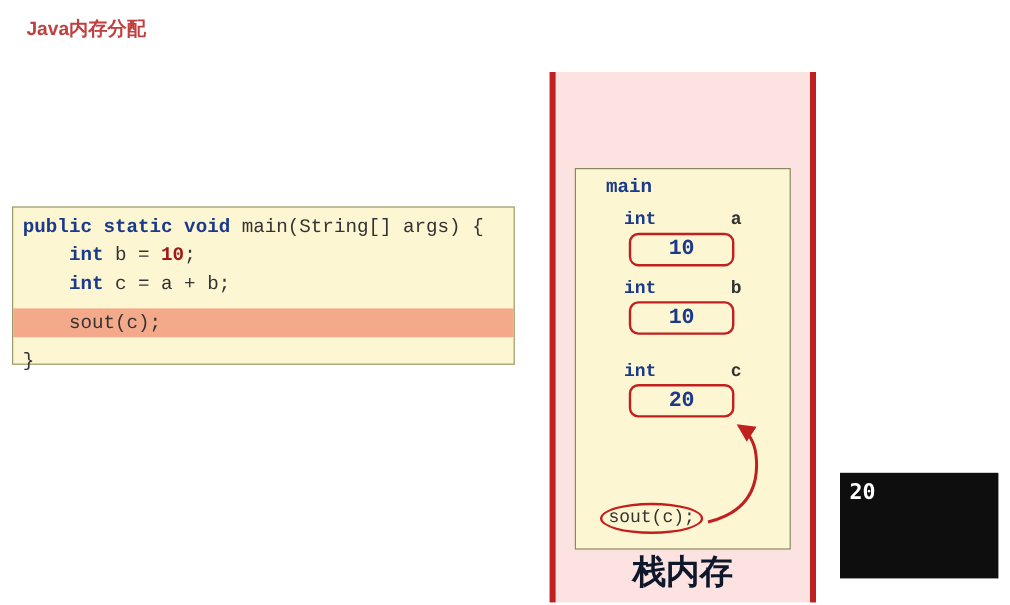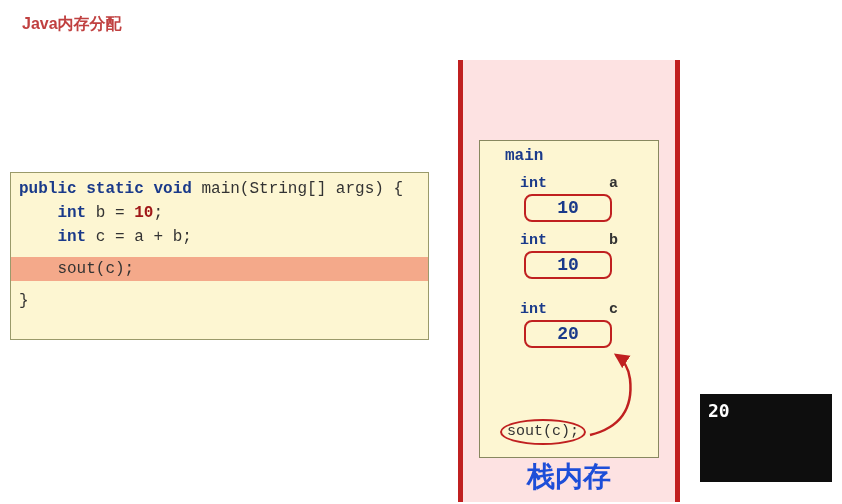--- a/index.html
+++ b/index.html
@@ -17,21 +17,21 @@
       color: #c04040;
       font-size: 16px;
       font-weight: bold;
       font-family: 'Microsoft YaHei', sans-serif;
     }
     .code-panel {
       position: absolute;
       top: 172px;
       left: 10px;
       width: 419px;
-      height: 168px;
+      height: 132px;
       background: #fdf6d2;
       border: 1px solid #9a9a6a;
       font-size: 16px;
       line-height: 1.5;
       padding: 4px 0;
     }
     .code-line {
       padding: 0 8px;
       white-space: pre;
     }
@@ -55,21 +55,21 @@
       background: #fde2e2;
       border-left: 5px solid #c02020;
       border-right: 5px solid #c02020;
     }
     .stack-label {
       position: absolute;
       bottom: 6px;
       left: 0;
       right: 0;
       text-align: center;
-      color: #1d4ed8;
+      color: #0f172a;
       font-size: 28px;
       font-weight: bold;
       font-family: Liberation Mono, monospace;
     }
     .frame {
       position: absolute;
       top: 80px;
       left: 16px;
       width: 180px;
       height: 318px;

